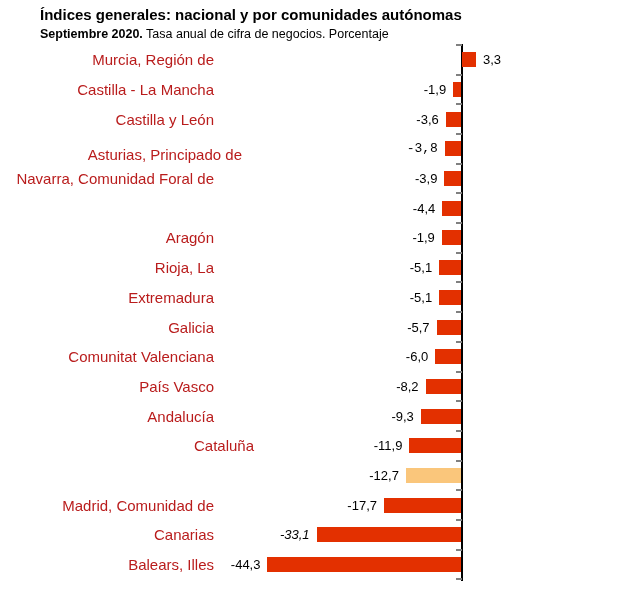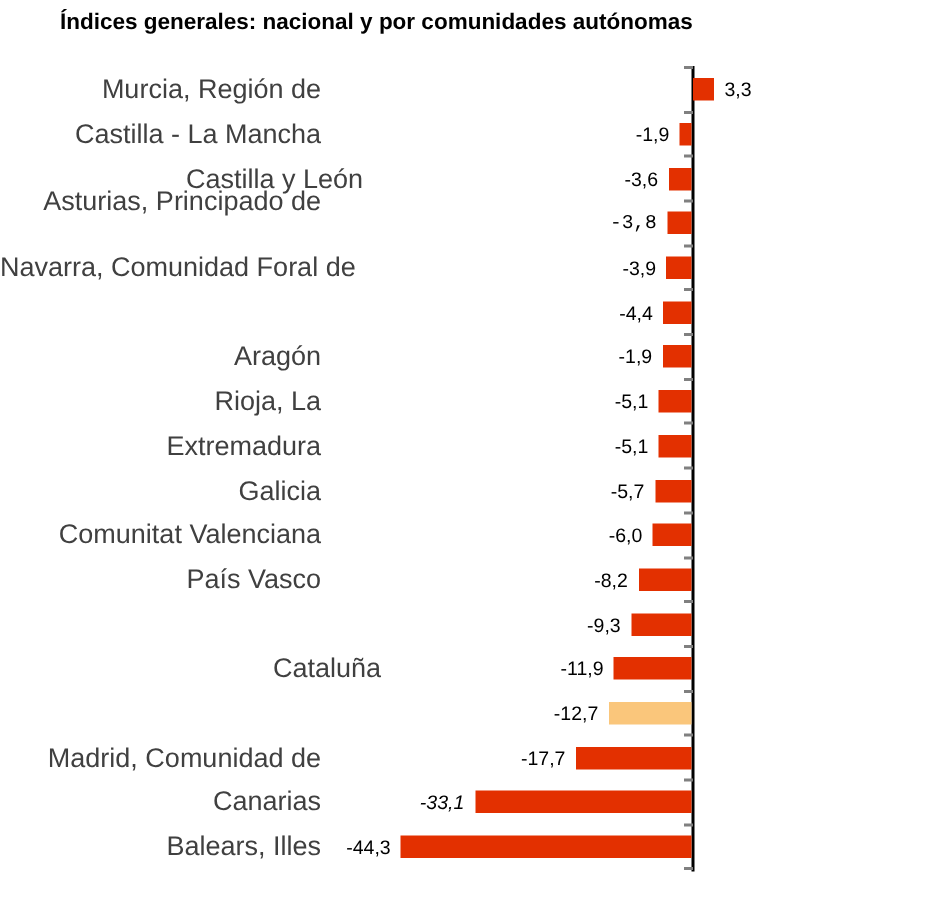--- a/index.html
+++ b/index.html
@@ -48,43 +48,47 @@
   }
   .tick {
     position: absolute;
     background: #808080;
   }
   .cat-label {
     position: absolute;
     left: 0;
     width: 214px;
     text-align: right;
-    font-size: 18px;
+    font-size: 15px;
     line-height: 15px;
-    color: #404040;
+    color: #b91c1c;
     white-space: nowrap;
   }
   .bar {
     position: absolute;
     height: 15px;
   }
   .val-label {
     position: absolute;
     font-size: 13px;
     line-height: 15px;
     color: #000000;
     white-space: nowrap;
   }
 </style>
 </head>
 <body>
 
 <div class="page">
   <div class="header">
     <div class="title">Índices generales: nacional y por comunidades autónomas</div>
+    <div class="subtitle">
+      <span class="b">Septiembre 2020.</span>
+      <span>Tasa anual de cifra de negocios. Porcentaje</span>
+    </div>
   </div>
   <div class="chart" id="chart">
       <div class="axis" style="left: 460.5px; top: 44.05px; width: 2px; height: 536.9px; background: rgb(0, 0, 0);"></div>
       <div class="tick" style="left: 455.5px; top: 43.85px; width: 6px; height: 2px; background: rgb(128, 128, 128);"></div>
       <div class="tick" style="left: 455.5px; top: 73.55px; width: 6px; height: 2px; background: rgb(128, 128, 128);"></div>
       <div class="tick" style="left: 455.5px; top: 103.25px; width: 6px; height: 2px; background: rgb(128, 128, 128);"></div>
       <div class="tick" style="left: 455.5px; top: 132.95px; width: 6px; height: 2px; background: rgb(128, 128, 128);"></div>
       <div class="tick" style="left: 455.5px; top: 162.65px; width: 6px; height: 2px; background: rgb(128, 128, 128);"></div>
       <div class="tick" style="left: 455.5px; top: 192.35px; width: 6px; height: 2px; background: rgb(128, 128, 128);"></div>
       <div class="tick" style="left: 455.5px; top: 222.05px; width: 6px; height: 2px; background: rgb(128, 128, 128);"></div>
@@ -99,24 +103,24 @@
       <div class="tick" style="left: 455.5px; top: 489.35px; width: 6px; height: 2px; background: rgb(128, 128, 128);"></div>
       <div class="tick" style="left: 455.5px; top: 519.05px; width: 6px; height: 2px; background: rgb(128, 128, 128);"></div>
       <div class="tick" style="left: 455.5px; top: 548.75px; width: 6px; height: 2px; background: rgb(128, 128, 128);"></div>
       <div class="tick" style="left: 455.5px; top: 578.45px; width: 6px; height: 2px; background: rgb(128, 128, 128);"></div>
       <div class="cat-label" style="top: 52.2px;">Murcia, Región de</div>
       <div class="bar" style="top: 52.2px; width: 14.454px; background: rgb(227, 48, 0); left: 461.5px;"></div>
       <div class="val-label" style="top: 52.2px; left: 482.954px;">3,3</div>
       <div class="cat-label" style="top: 81.9px;">Castilla - La Mancha</div>
       <div class="bar" style="top: 81.9px; width: 8.322px; background: rgb(227, 48, 0); left: 453.178px;"></div>
       <div class="val-label" style="top: 81.9px; right: 183.822px;">-1,9</div>
-      <div class="cat-label" style="top: 111.6px; margin-left: 28px;">Castilla y León</div>
+      <div class="cat-label" style="top: 111.6px;">Castilla y León</div>
       <div class="bar" style="top: 111.6px; width: 15.768px; background: rgb(227, 48, 0); left: 445.732px;"></div>
       <div class="val-label" style="top: 111.6px; right: 191.268px;">-3,6</div>
-      <div class="cat-label" style="top: 127px;">Asturias, Principado de</div>
+      <div class="cat-label" style="top: 147px; padding-left: 28px;">Asturias, Principado de</div>
       <div class="bar" style="top: 141.3px; width: 16.644px; background: rgb(227, 48, 0); left: 444.856px;"></div>
       <div class="val-label" style="top: 141.3px; right: 192.144px; font-family: Liberation Mono, monospace;">-3,8</div>
       <div class="cat-label" style="top: 171px;">Navarra, Comunidad Foral de</div>
       <div class="bar" style="top: 171px; width: 17.082px; background: rgb(227, 48, 0); left: 444.418px;"></div>
       <div class="val-label" style="top: 171px; right: 192.582px;">-3,9</div>
       <div class="bar" style="top: 200.7px; width: 19.272px; background: rgb(227, 48, 0); left: 442.228px;"></div>
       <div class="val-label" style="top: 200.7px; right: 194.772px;">-4,4</div>
       <div class="cat-label" style="top: 230.4px;">Aragón</div>
       <div class="bar" style="top: 230.4px; width: 19.71px; background: rgb(227, 48, 0); left: 441.79px;"></div>
       <div class="val-label" style="top: 230.4px; right: 195.21px;">-1,9</div>
@@ -128,20 +132,21 @@
       <div class="val-label" style="top: 289.8px; right: 197.838px;">-5,1</div>
       <div class="cat-label" style="top: 319.5px;">Galicia</div>
       <div class="bar" style="top: 319.5px; width: 24.966px; background: rgb(227, 48, 0); left: 436.534px;"></div>
       <div class="val-label" style="top: 319.5px; right: 200.466px;">-5,7</div>
       <div class="cat-label" style="top: 349.2px;">Comunitat Valenciana</div>
       <div class="bar" style="top: 349.2px; width: 26.28px; background: rgb(227, 48, 0); left: 435.22px;"></div>
       <div class="val-label" style="top: 349.2px; right: 201.78px;">-6,0</div>
       <div class="cat-label" style="top: 378.9px;">País Vasco</div>
       <div class="bar" style="top: 378.9px; width: 35.916px; background: rgb(227, 48, 0); left: 425.584px;"></div>
       <div class="val-label" style="top: 378.9px; right: 211.416px;">-8,2</div>
+      <div class="cat-label" style="top: 408.6px;">Andalucía</div>
       <div class="bar" style="top: 408.6px; width: 40.734px; background: rgb(227, 48, 0); left: 420.766px;"></div>
       <div class="val-label" style="top: 408.6px; right: 216.234px;">-9,3</div>
       <div class="cat-label" style="top: 438.3px; padding-left: 40px;">Cataluña</div>
       <div class="bar" style="top: 438.3px; width: 52.122px; background: rgb(227, 48, 0); left: 409.378px;"></div>
       <div class="val-label" style="top: 438.3px; right: 227.622px;">-11,9</div>
       <div class="bar" style="top: 468px; width: 55.626px; background: rgb(250, 198, 123); left: 405.874px;"></div>
       <div class="val-label" style="top: 468px; right: 231.126px;">-12,7</div>
       <div class="cat-label" style="top: 497.7px;">Madrid, Comunidad de</div>
       <div class="bar" style="top: 497.7px; width: 77.526px; background: rgb(227, 48, 0); left: 383.974px;"></div>
       <div class="val-label" style="top: 497.7px; right: 253.026px;">-17,7</div>

